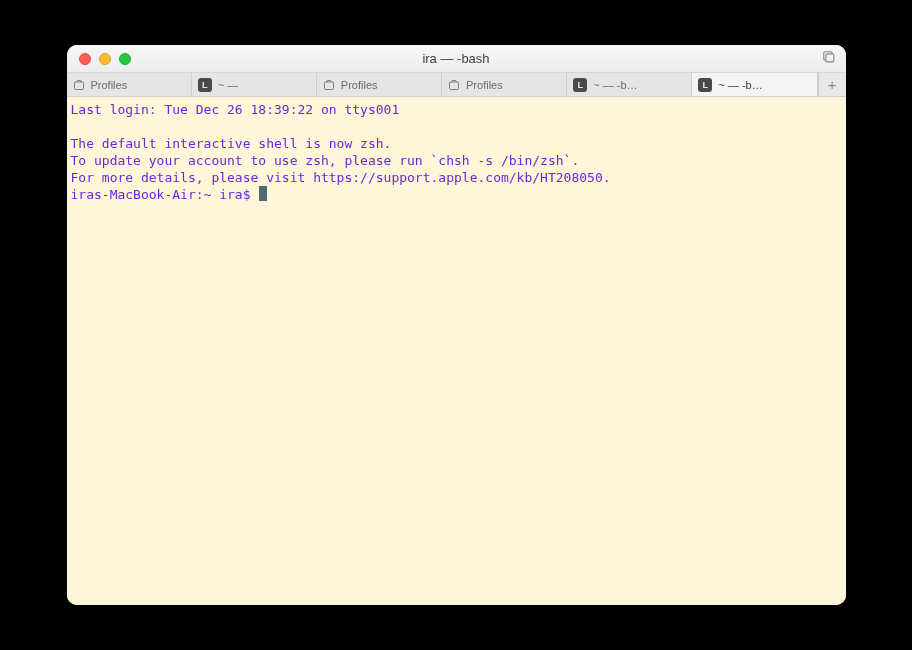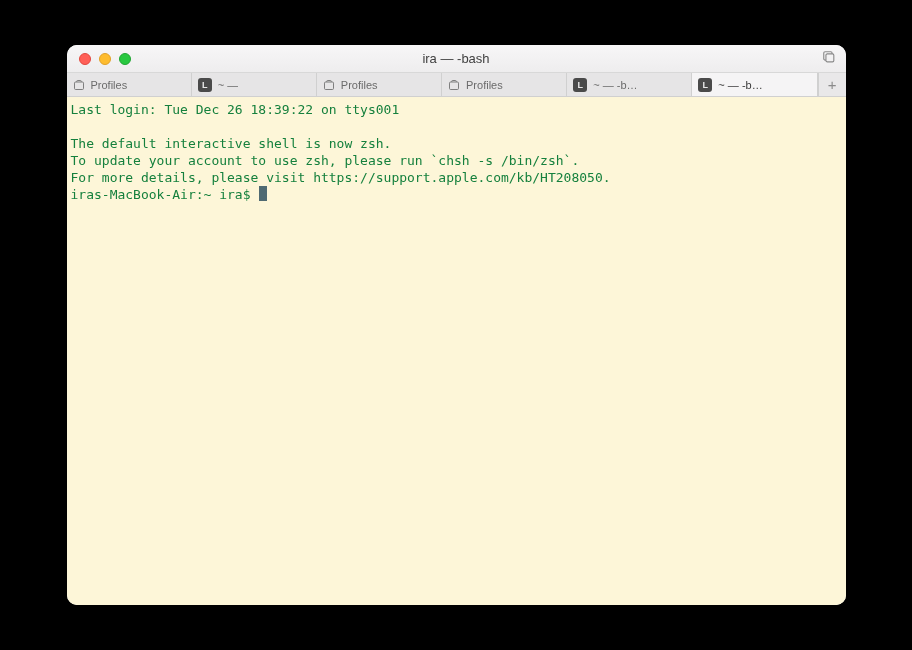--- a/index.html
+++ b/index.html
@@ -121,21 +121,21 @@
       background: #e9e8e9;
       cursor: default;
     }
     .terminal {
       flex: 1;
       background: #fdf6d8;
       padding: 4px 4px;
       font-family: "Menlo", "Monaco", "Consolas", monospace;
       font-size: 13px;
       line-height: 17px;
-      color: #15803d;
+      color: #6d28d9;
       white-space: pre;
       overflow: hidden;
     }
     .cursor {
       display: inline-block;
       width: 8px;
       height: 15px;
       background: #4f6a72;
       vertical-align: -2px;
       margin-left: 1px;

